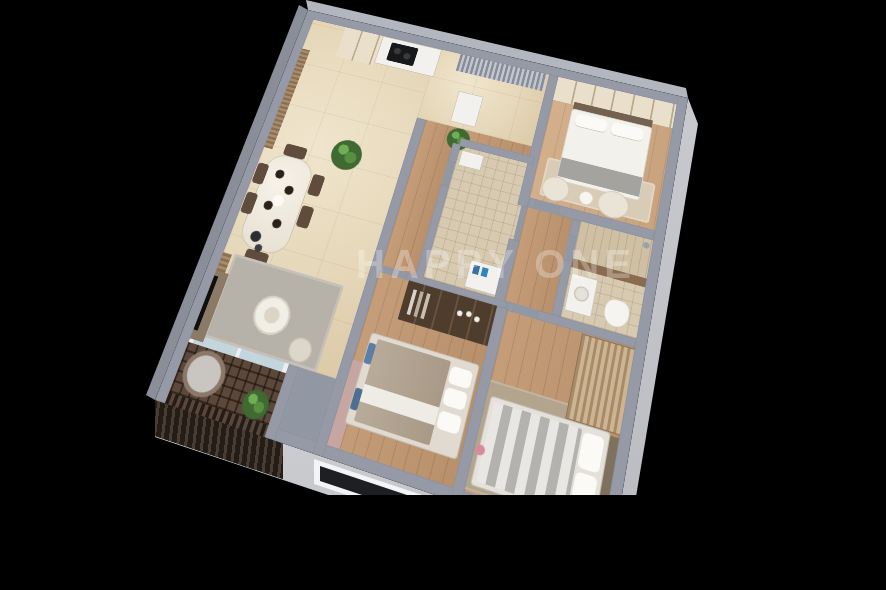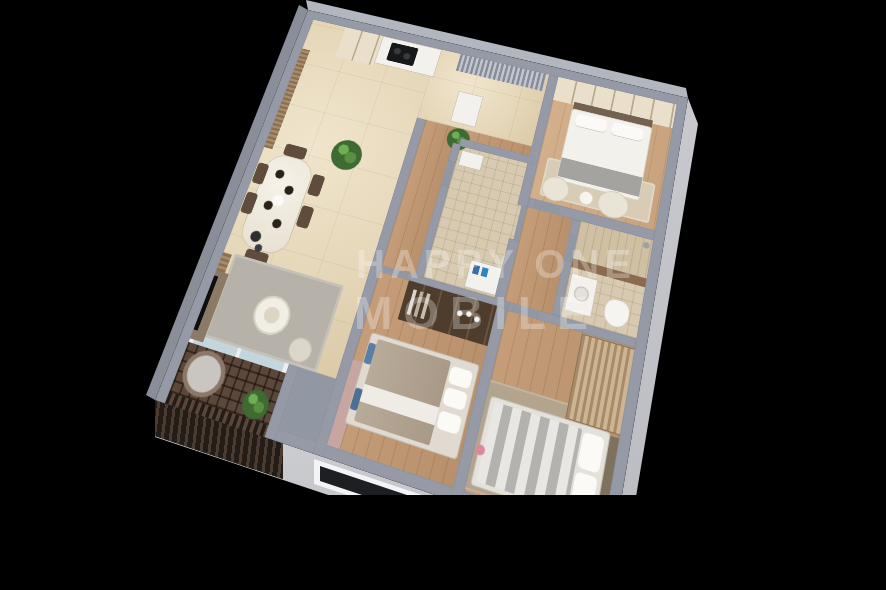--- a/index.html
+++ b/index.html
@@ -205,14 +205,13 @@
     <div class="wall" style="left:228px;top:294px;width:117px;height:8px"></div>
     <div class="wall" style="left:197px;top:294px;width:6px;height:8px"></div>
     <div class="wall" style="left:335px;top:302px;width:12px;height:198px"></div>
     <div class="wall" style="left:347px;top:294px;width:6px;height:10px"></div>
     <div class="wall" style="left:380px;top:294px;width:108px;height:10px"></div>
     <div class="wall" style="left:395px;top:184px;width:10px;height:20px"></div>
     <div class="wall" style="left:395px;top:232px;width:10px;height:62px"></div>
   </div>
 
   <div class="wm wm1">HAPPY ONE</div>
-  <div class="wm wm2">MOBILE</div>
 </div>
 
 </body></html>

